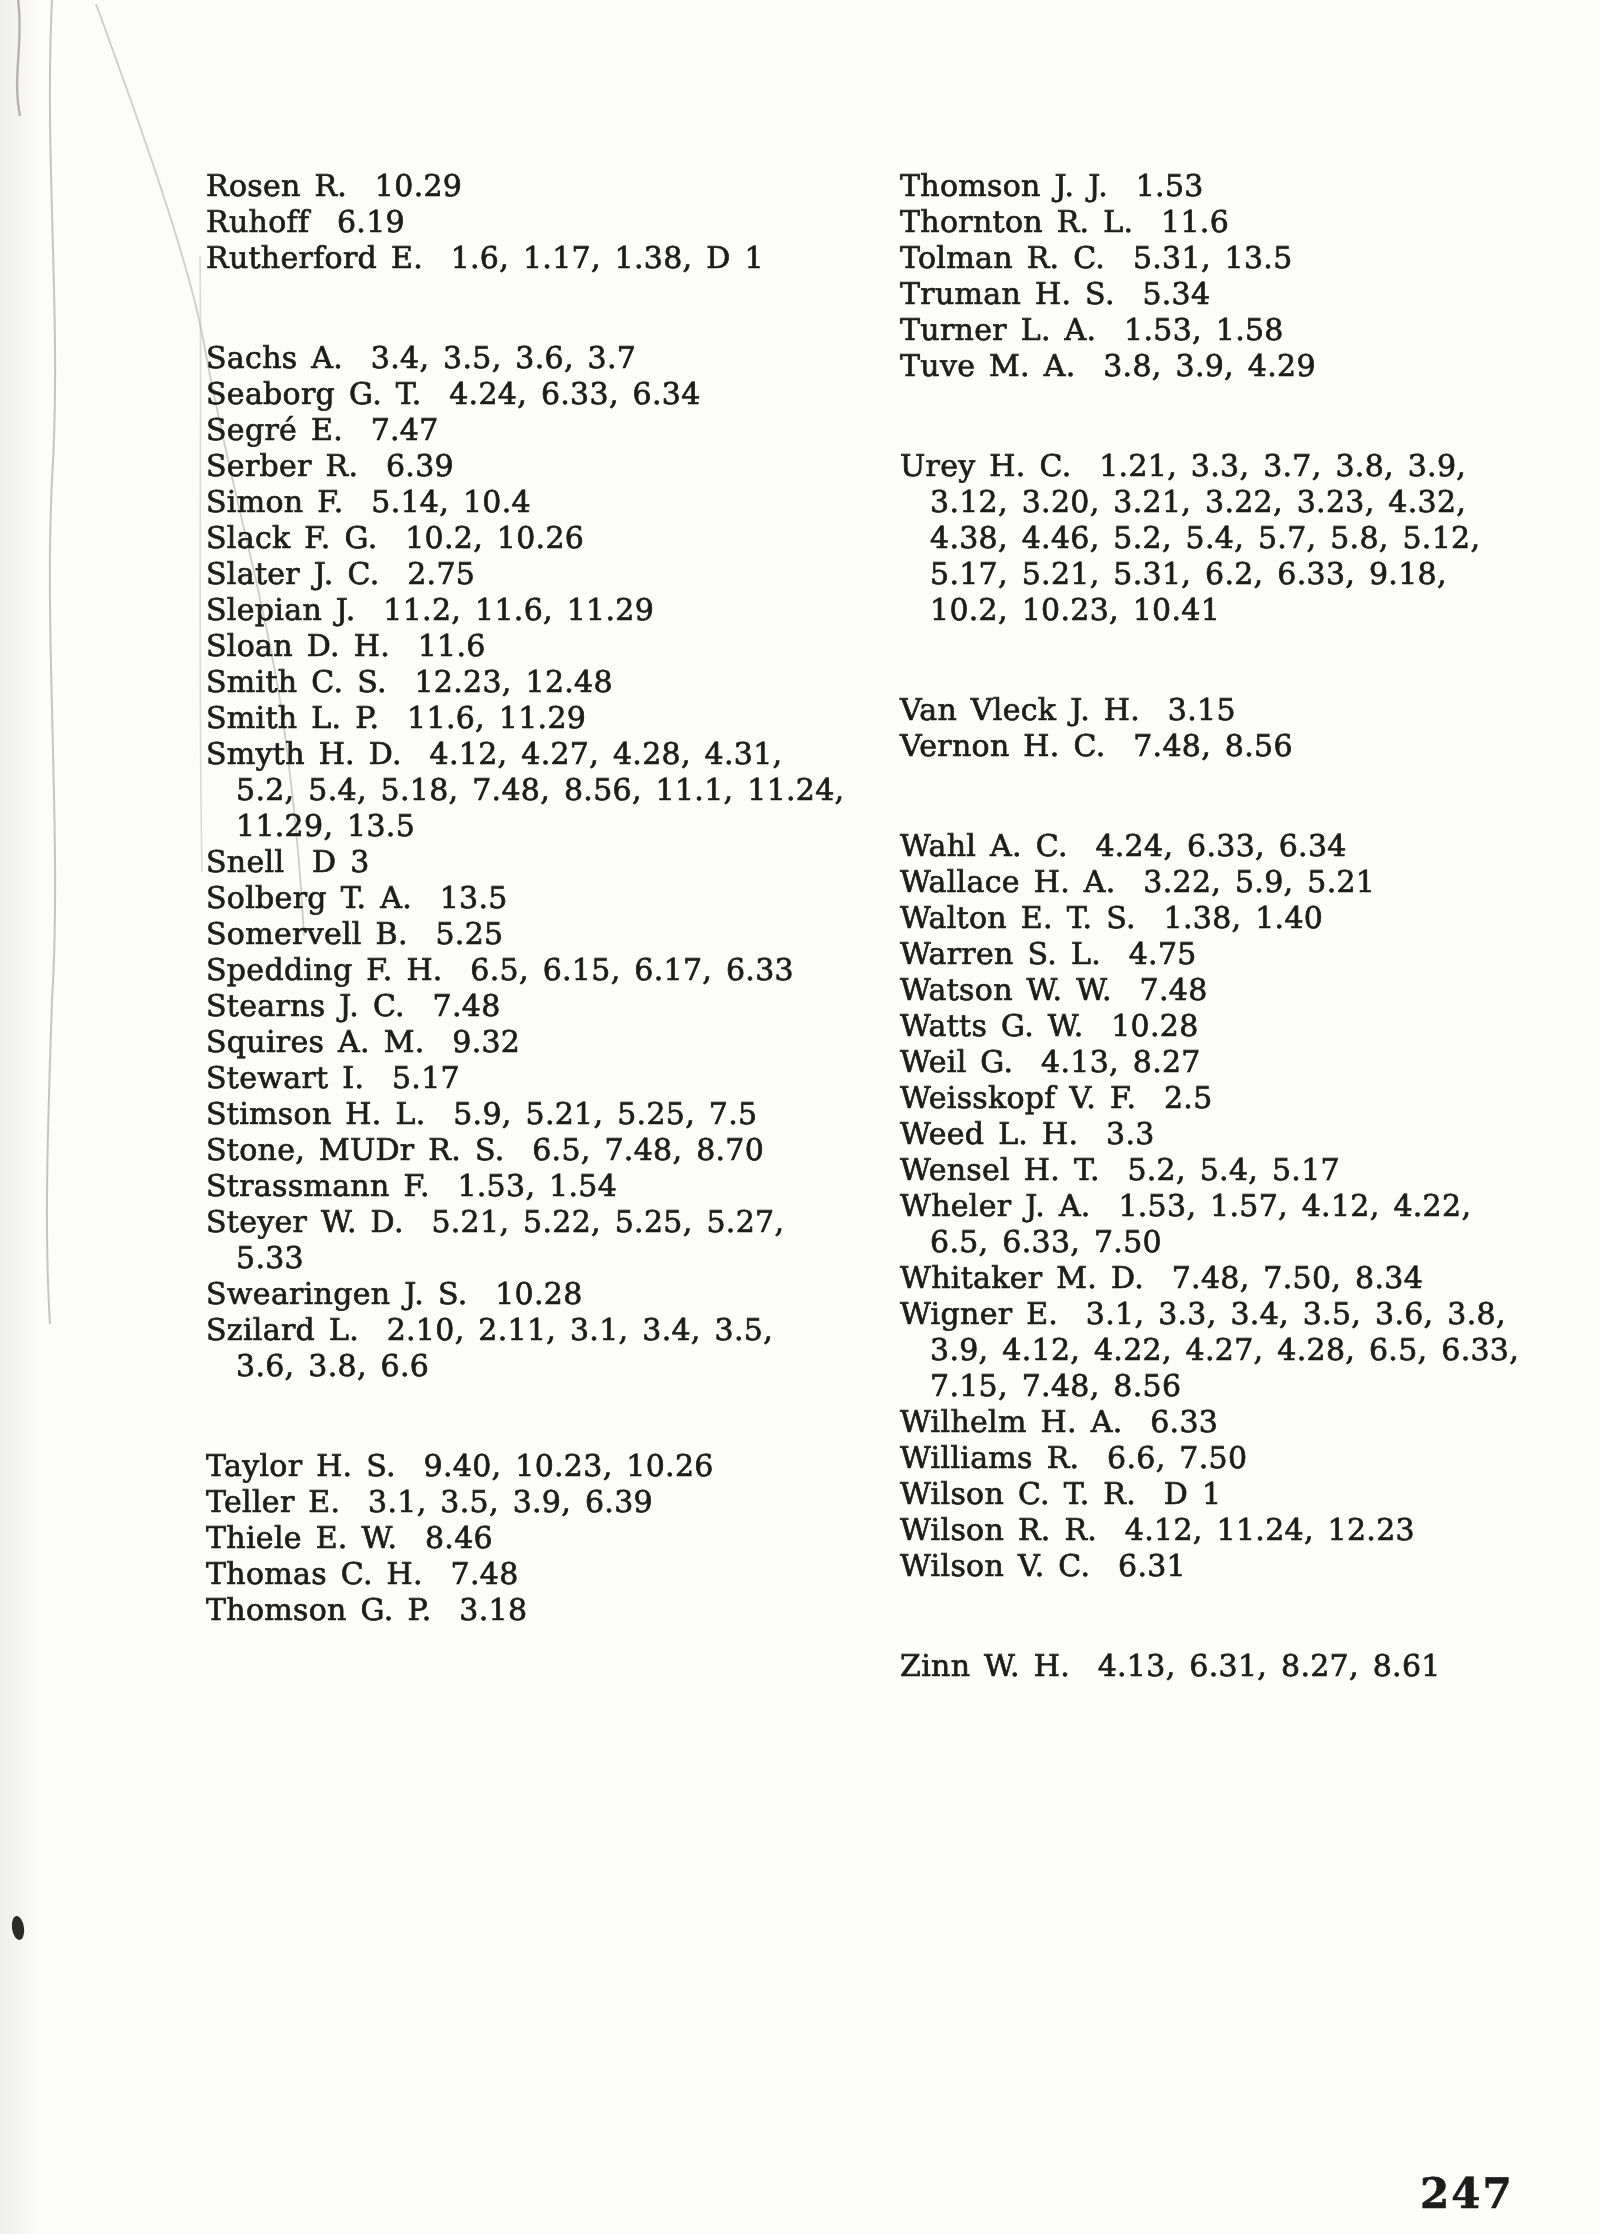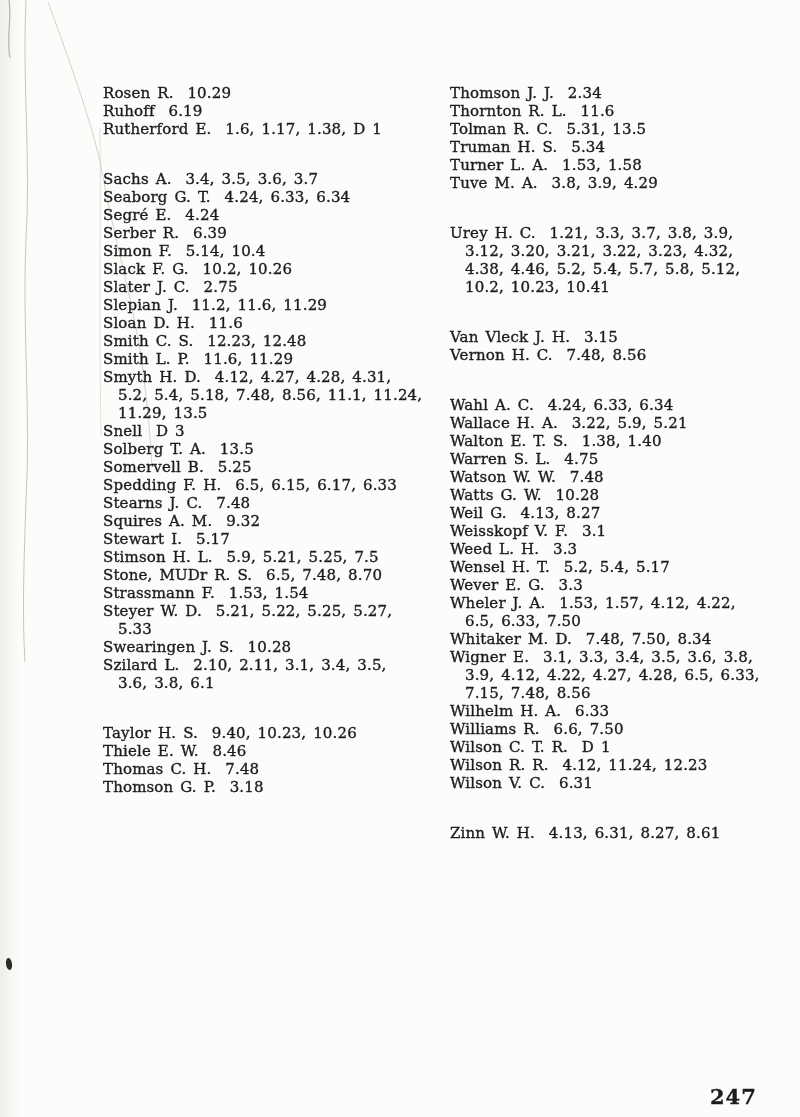--- a/index.html
+++ b/index.html
@@ -83,21 +83,21 @@
         </div>
       </div>
       <div class="group">
         <div class="entry">
           <div class="line">Sachs A.  3.4, 3.5, 3.6, 3.7</div>
         </div>
         <div class="entry">
           <div class="line">Seaborg G. T.  4.24, 6.33, 6.34</div>
         </div>
         <div class="entry">
-          <div class="line">Segré E.  4.24</div>
+          <div class="line">Segré E.  7.47</div>
         </div>
         <div class="entry">
           <div class="line">Serber R.  6.39</div>
         </div>
         <div class="entry">
           <div class="line">Simon F.  5.14, 10.4</div>
         </div>
         <div class="entry">
           <div class="line">Slack F. G.  10.2, 10.26</div>
         </div>
@@ -153,42 +153,45 @@
         </div>
         <div class="entry">
           <div class="line">Steyer W. D.  5.21, 5.22, 5.25, 5.27,</div>
           <div class="line cont">5.33</div>
         </div>
         <div class="entry">
           <div class="line">Swearingen J. S.  10.28</div>
         </div>
         <div class="entry">
           <div class="line">Szilard L.  2.10, 2.11, 3.1, 3.4, 3.5,</div>
-          <div class="line cont">3.6, 3.8, 6.1</div>
+          <div class="line cont">3.6, 3.8, 6.6</div>
         </div>
       </div>
       <div class="group">
         <div class="entry">
           <div class="line">Taylor H. S.  9.40, 10.23, 10.26</div>
+        </div>
+        <div class="entry">
+          <div class="line">Teller E.  3.1, 3.5, 3.9, 6.39</div>
         </div>
         <div class="entry">
           <div class="line">Thiele E. W.  8.46</div>
         </div>
         <div class="entry">
           <div class="line">Thomas C. H.  7.48</div>
         </div>
         <div class="entry">
           <div class="line">Thomson G. P.  3.18</div>
         </div>
       </div>
     </div>
   <div class="col col-right">
       <div class="group">
         <div class="entry">
-          <div class="line">Thomson J. J.  2.34</div>
+          <div class="line">Thomson J. J.  1.53</div>
         </div>
         <div class="entry">
           <div class="line">Thornton R. L.  11.6</div>
         </div>
         <div class="entry">
           <div class="line">Tolman R. C.  5.31, 13.5</div>
         </div>
         <div class="entry">
           <div class="line">Truman H. S.  5.34</div>
         </div>
@@ -197,20 +200,21 @@
         </div>
         <div class="entry">
           <div class="line">Tuve M. A.  3.8, 3.9, 4.29</div>
         </div>
       </div>
       <div class="group">
         <div class="entry">
           <div class="line">Urey H. C.  1.21, 3.3, 3.7, 3.8, 3.9,</div>
           <div class="line cont">3.12, 3.20, 3.21, 3.22, 3.23, 4.32,</div>
           <div class="line cont">4.38, 4.46, 5.2, 5.4, 5.7, 5.8, 5.12,</div>
+          <div class="line cont">5.17, 5.21, 5.31, 6.2, 6.33, 9.18,</div>
           <div class="line cont">10.2, 10.23, 10.41</div>
         </div>
       </div>
       <div class="group">
         <div class="entry">
           <div class="line">Van Vleck J. H.  3.15</div>
         </div>
         <div class="entry">
           <div class="line">Vernon H. C.  7.48, 8.56</div>
         </div>
@@ -231,30 +235,27 @@
         <div class="entry">
           <div class="line">Watson W. W.  7.48</div>
         </div>
         <div class="entry">
           <div class="line">Watts G. W.  10.28</div>
         </div>
         <div class="entry">
           <div class="line">Weil G.  4.13, 8.27</div>
         </div>
         <div class="entry">
-          <div class="line">Weisskopf V. F.  3.1</div>
+          <div class="line">Weisskopf V. F.  2.5</div>
         </div>
         <div class="entry">
           <div class="line">Weed L. H.  3.3</div>
         </div>
         <div class="entry">
           <div class="line">Wensel H. T.  5.2, 5.4, 5.17</div>
-        </div>
-        <div class="entry">
-          <div class="line">Wever E. G.  3.3</div>
         </div>
         <div class="entry">
           <div class="line">Wheler J. A.  1.53, 1.57, 4.12, 4.22,</div>
           <div class="line cont">6.5, 6.33, 7.50</div>
         </div>
         <div class="entry">
           <div class="line">Whitaker M. D.  7.48, 7.50, 8.34</div>
         </div>
         <div class="entry">
           <div class="line">Wigner E.  3.1, 3.3, 3.4, 3.5, 3.6, 3.8,</div>

